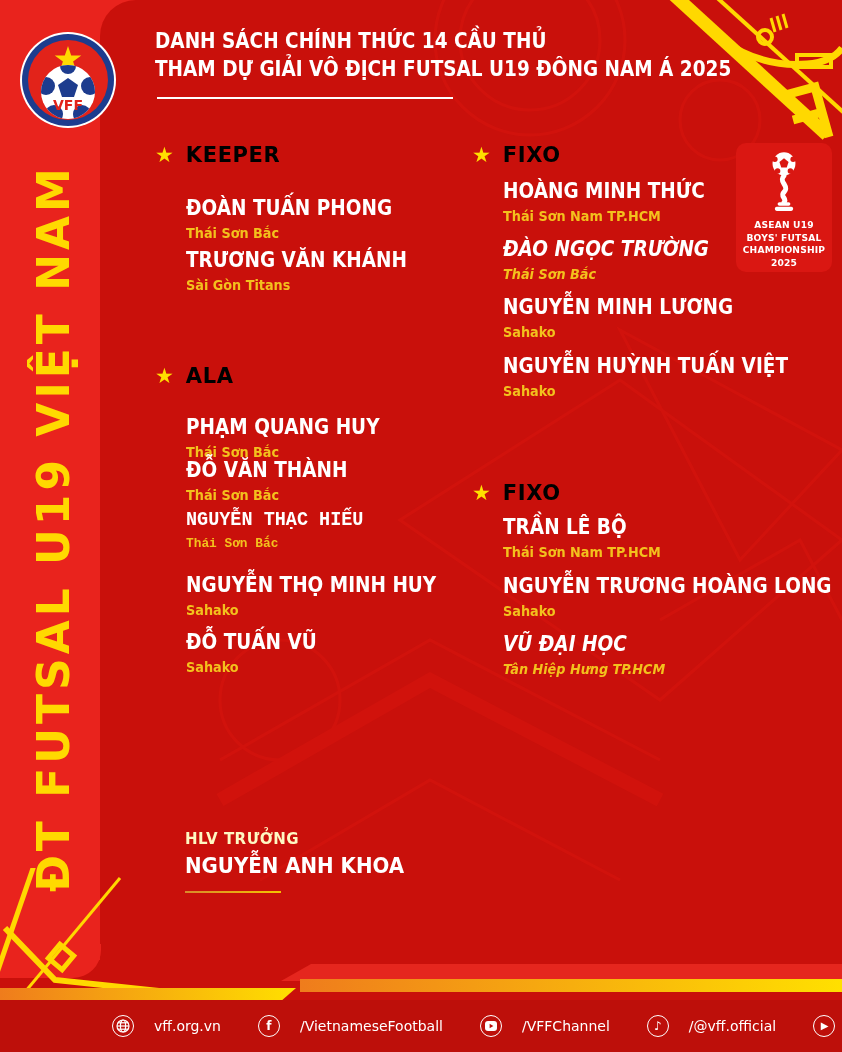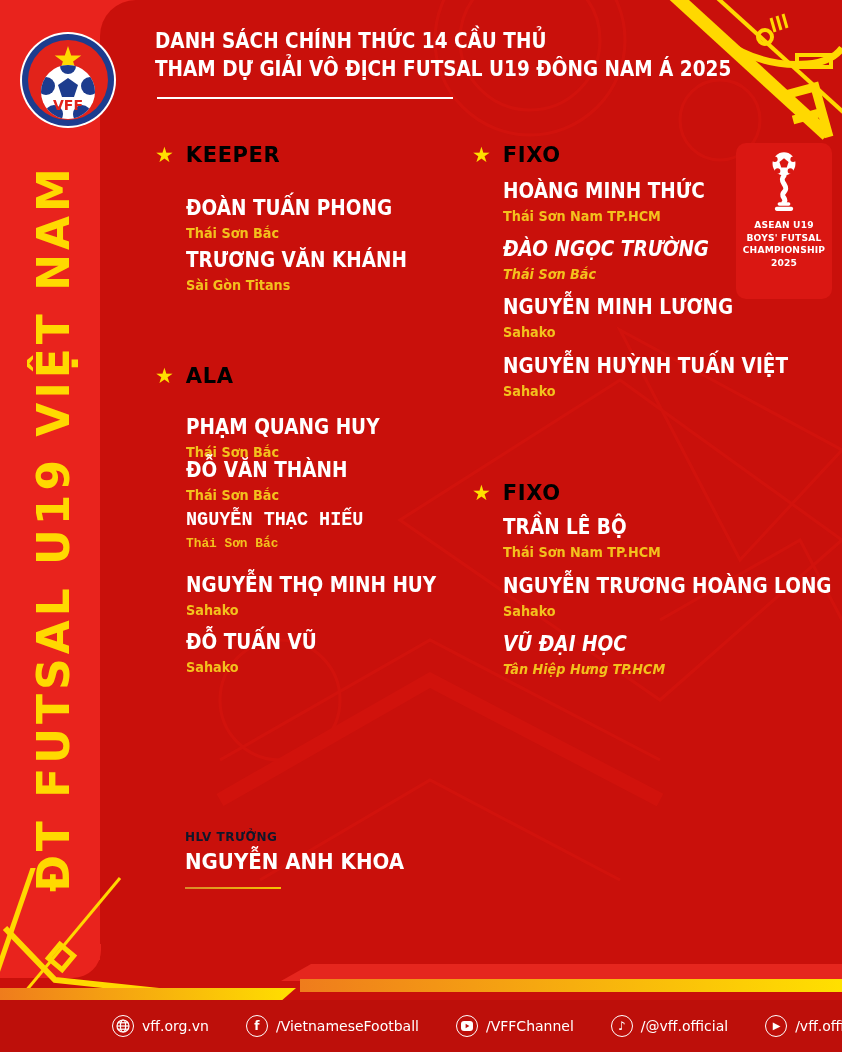--- a/index.html
+++ b/index.html
@@ -28,34 +28,34 @@
   .sec{position:absolute;}
   .sec-head{display:flex;align-items:center;gap:12px;}
   .star{color:#ffe000;font-size:21px;line-height:21px;}
   .sec-title{color:#000000;font-weight:bold;font-size:21px;letter-spacing:.6px;}
   .player{position:absolute;left:31px;white-space:nowrap;}
   .pname{color:#fff;font-weight:bold;font-size:21px;line-height:23px;transform:scaleX(.88);transform-origin:0 50%;white-space:nowrap;}
   .pclub{color:#f3c11d;font-weight:bold;font-size:13.5px;margin-top:5px;transform:scaleX(.95);transform-origin:0 50%;white-space:nowrap;}
 
   
   .coach{position:absolute;left:185px;top:830px;}
-  .coach-role{color:#0f172a;font-weight:bold;font-size:12px;letter-spacing:.5px;}
+  .coach-role{color:#fef9c3;font-weight:bold;font-size:15px;letter-spacing:.5px;}
   .coach-name{color:#fff;font-weight:bold;font-size:22px;margin-top:5px;transform:scaleX(.9);transform-origin:0 50%;white-space:nowrap;}
   .coach-rule{width:96px;height:2px;margin-top:13px;background:linear-gradient(90deg,#d98a2b,#f5c400);}
 
   
-  .badge{position:absolute;left:736px;top:143px;width:96px;height:156px;background:#da1712;border-radius:10px;display:flex;flex-direction:column;align-items:center;padding-top:8px;box-sizing:border-box;}
+  .badge{position:absolute;left:736px;top:143px;width:96px;height:129px;background:#da1712;border-radius:10px;display:flex;flex-direction:column;align-items:center;padding-top:8px;box-sizing:border-box;}
   .badge-text{color:#fff;font-weight:bold;font-size:9.5px;line-height:12.5px;text-align:center;letter-spacing:.2px;white-space:nowrap;transform:scaleX(.96);}
 
   
   .stripe-lightred{position:absolute;left:281px;top:964px;width:561px;height:17px;background:#e5261e;clip-path:polygon(30px 0,100% 0,100% 100%,0 100%);}
   .stripe-grad-right{position:absolute;left:300px;top:979px;width:542px;height:13px;background:linear-gradient(90deg,#ef7c1c,#ffe000);}
   .stripe-grad-left{position:absolute;left:0;top:988px;width:296px;height:14px;background:linear-gradient(90deg,#ef7c1c,#ffe000);clip-path:polygon(0 0,100% 0,calc(100% - 16px) 100%,0 100%);}
   .footer{position:absolute;left:0;top:1000px;width:842px;height:52px;background:#bd0f0a;display:flex;align-items:center;padding-left:112px;gap:37px;box-sizing:border-box;}
-  .fitem{display:flex;align-items:center;gap:8px;}
+  .fitem{display:flex;align-items:center;gap:20px;}
   .ficon{width:22px;height:22px;border:1.6px solid #fff;border-radius:50%;display:flex;align-items:center;justify-content:center;color:#fff;box-sizing:border-box;flex:0 0 auto;}
   .ficon span{font-size:12px;font-weight:bold;line-height:1;}
   .flabel{color:#fff;font-size:14px;white-space:nowrap;}
 
   
   .deco{position:absolute;pointer-events:none;}
 </style>
 </head>
 <body>
 

